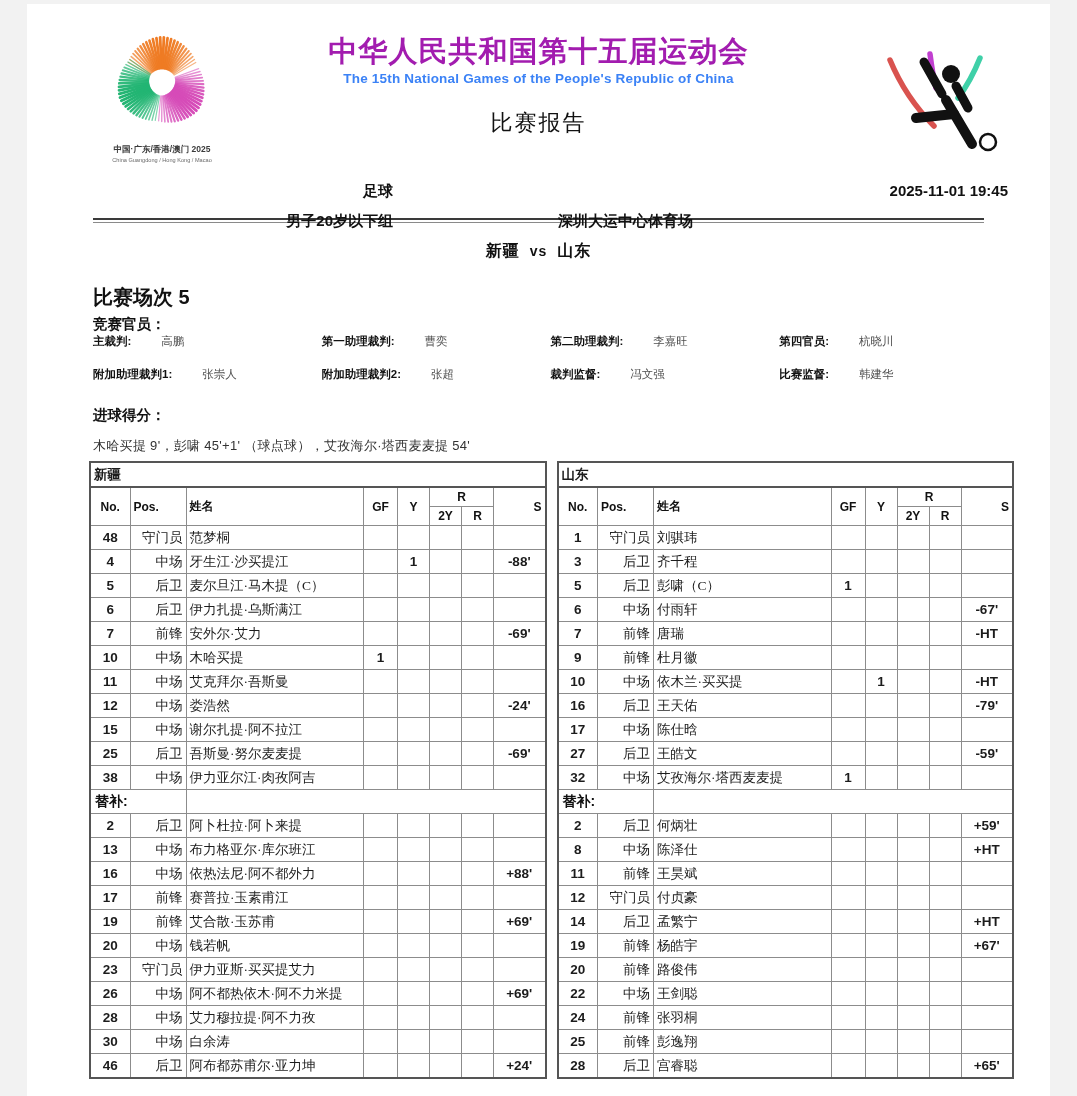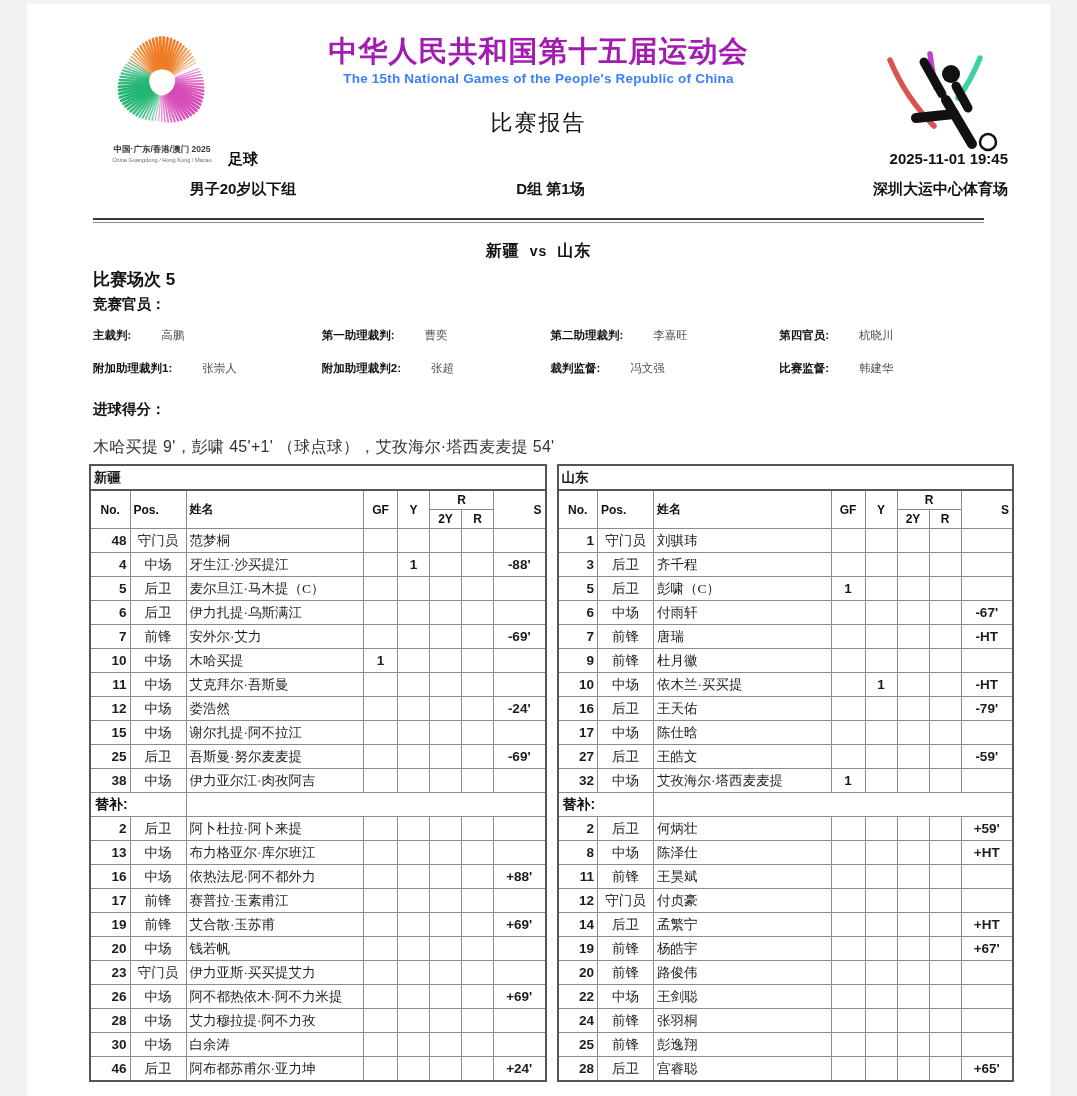--- a/index.html
+++ b/index.html
@@ -83,21 +83,21 @@
     font-family: "Liberation Sans", "DejaVu Sans", sans-serif;
   }
   .meta-row {
     display: flex;
     align-items: baseline;
     font-weight: bold;
     font-size: 15px;
     color: #111;
     height: 30px;
   }
-  .meta-row .mcol-l { flex: 0 0 300px; text-align: center; }
+  .meta-row .mcol-l { flex: 0 0 300px; text-align: right; margin-top: 32px; }
   .meta-row .mcol-c { flex: 1 1 auto; text-align: center; }
   .meta-row .mcol-r { flex: 0 0 300px; text-align: right; }
   .meta-row.row1 { margin-top: 6px; }
 
   .hr-double {
     margin: 8px 66px 0 66px;
     border-top: 2px solid #3a3a3a;
     border-bottom: 1px solid #8a8a8a;
     height: 2px;
   }
@@ -122,33 +122,32 @@
   }
 
   
   .section {
     padding: 0 42px 0 66px;
     box-sizing: border-box;
     font-family: "Liberation Sans", "DejaVu Sans", sans-serif;
   }
   .match-no {
     font-weight: bold;
-    font-size: 17px;
-    margin-top: 6px;
+    font-size: 20px;
+    margin-top: 22px;
     color: #111;
   }
   .officials-label {
     font-weight: bold;
     font-size: 14.5px;
     margin-top: 4px;
     color: #111;
   }
   .off-grid {
     display: flex;
-    margin-top: 14px;
   }
   .off-grid.second { margin-top: 18px; }
   .off-cell {
     flex: 1 1 25%;
     display: flex;
     align-items: baseline;
     font-size: 11.5px;
   }
   .off-key {
     font-weight: bold;
@@ -160,23 +159,23 @@
     margin-left: 30px;
     white-space: nowrap;
   }
   .goals-label {
     font-weight: bold;
     font-size: 14.5px;
     margin-top: 24px;
     color: #111;
   }
   .goals-text {
-    font-size: 16px;
+    font-size: 13px;
     color: #333;
-    margin-top: 18px;
+    margin-top: 12px;
     letter-spacing: .3px;
   }
 
   
   .teams {
     display: flex;
     gap: 10px;
     padding: 0 36px 0 62px;
     box-sizing: border-box;
     margin-top: 6px;
@@ -219,22 +218,22 @@
   th.h-2y   { width: 32px; }
   th.h-r    { width: 32px; }
   th.h-s    { width: 52px; text-align: right !important; padding-right: 6px; }
 
   table.team td {
     font-size: 13.5px;
     padding: 2px 3px;
     height: 19px;
     color: #1c1c1c;
   }
-  td.c-no  { text-align: right; padding-right: 5px; font-family: "Liberation Sans","DejaVu Sans",sans-serif; font-weight: bold; font-size: 13px;}
-  td.c-pos { text-align: center; padding-left: 5px; font-family: Liberation Mono, monospace; font-size: 13.5px;}
+  td.c-no  { text-align: center; padding-right: 5px; font-family: "Liberation Sans","DejaVu Sans",sans-serif; font-weight: bold; font-size: 13px;}
+  td.c-pos { text-align: right; padding-left: 5px; font-family: Liberation Mono, monospace; font-size: 13.5px;}
   td.c-name{ text-align: left; padding-left: 12px; font-family: "Liberation Serif","DejaVu Serif",serif; font-size: 14px; }
   td.c-num { text-align: center; font-weight: bold; font-size: 12.5px; }
   td.c-s   { text-align: center; padding-right: 6px; font-weight: bold; font-size: 12.5px; }
 
   tr.sub-header td {
     font-weight: bold;
     font-size: 14px;
     text-align: left;
     padding-left: 4px;
     color: #111;
@@ -360,21 +359,20 @@
     </div>
 
     <div class="meta">
       <div class="meta-row row1">
         <div class="mcol-l">足球</div>
         <div class="mcol-c"></div>
         <div class="mcol-r">2025-11-01 19:45</div>
       </div>
       <div class="meta-row">
         <div class="mcol-l">男子20岁以下组</div>
-        <div class="mcol-c">D组 第1场</div>
         <div class="mcol-r">深圳大运中心体育场</div>
       </div>
     </div>
 
     <div class="hr-double"></div>
 
     <div class="versus">
       <span>新疆</span><span class="vs">vs</span><span>山东</span>
     </div>
 

